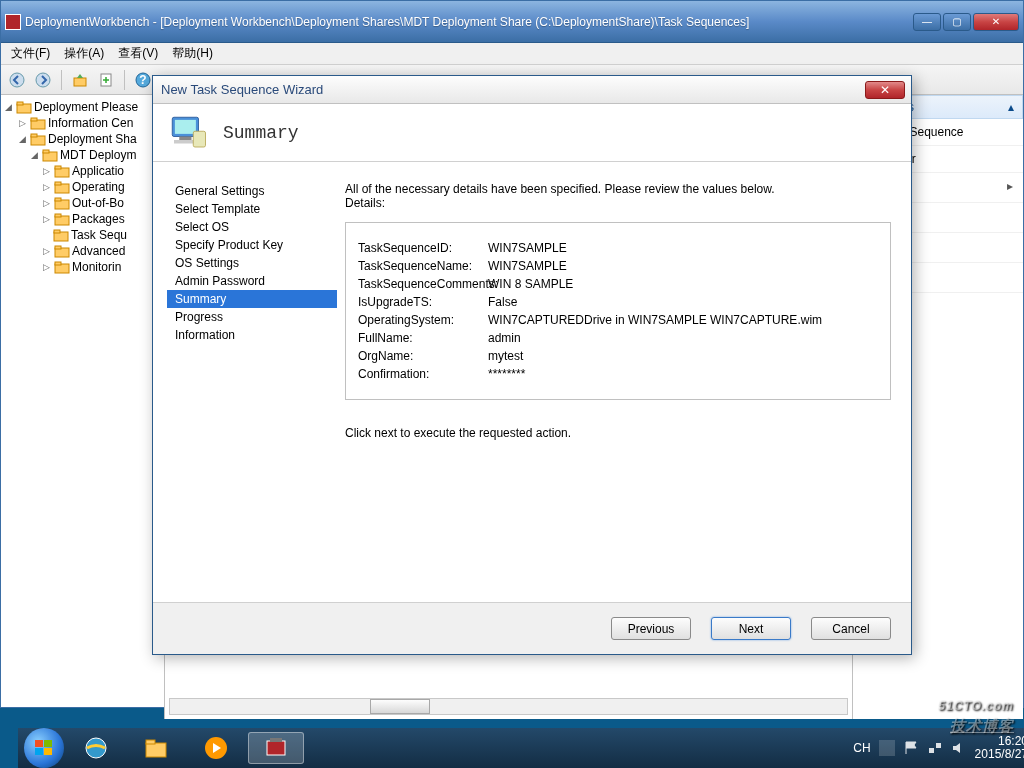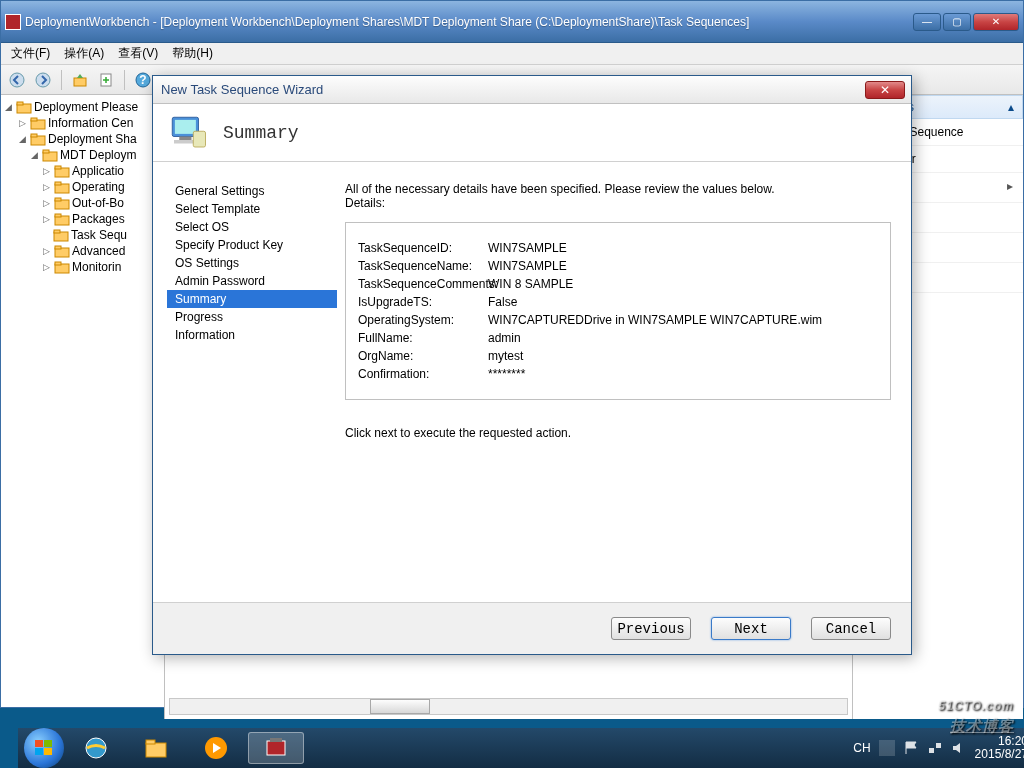--- a/index.html
+++ b/index.html
@@ -58,21 +58,21 @@
 
 .wiz-content { flex:1; padding:20px 20px 0 8px; font-family:"Courier New",monospace; font-size:12px; }
 .wiz-instr { }
 .wiz-details-label { margin-bottom:12px; }
 .details-box { border:1px solid #c0c0c0; padding:16px 12px; font-family:"Segoe UI",Tahoma,sans-serif; font-size:11px; }
 .details-box .drow { display:flex; padding:2px 0; }
 .details-box .dk { width:130px; }
 .wiz-next-note { margin-top:26px; }
 
 .wiz-footer { height:52px; border-top:1px solid #d0d0d0; display:flex; align-items:center; justify-content:flex-end; padding-right:20px; gap:20px; background:#f0f0f0; }
-.wiz-btn { width:80px; height:23px; background:linear-gradient(#fdfdfd,#e0e0e0); border:1px solid #8a8a8a; border-radius:3px; font-family:Liberation Mono, monospace; font-size:14px; display:flex; align-items:center; justify-content:center; }
+.wiz-btn { width:80px; height:23px; background:linear-gradient(#fdfdfd,#e0e0e0); border:1px solid #8a8a8a; border-radius:3px; font-family:Liberation Sans, sans-serif; font-size:12px; display:flex; align-items:center; justify-content:center; }
 .wiz-btn.default { border:1px solid #3a7ac8; box-shadow:0 0 2px #6aa0e0; }
 
 
 .taskbar { position:absolute; left:18px; bottom:0; width:1024px; height:40px; background:linear-gradient(rgba(40,70,100,.85),rgba(20,40,60,.9)); display:flex; align-items:center; padding:0 6px; }
 .start-orb { width:40px; height:40px; border-radius:50%; background:radial-gradient(circle at 35% 35%,#8ad0ff,#2a75d8 60%,#0a3a6a); display:flex; align-items:center; justify-content:center; }
 .start-orb .flag { width:20px; height:18px; }
 .task-item { width:56px; height:32px; margin-left:4px; border-radius:3px; display:flex; align-items:center; justify-content:center; }
 .task-item.active { background:rgba(255,255,255,.2); border:1px solid rgba(255,255,255,.4); }
 .tray { margin-left:auto; display:flex; align-items:center; gap:8px; color:#fff; font-size:11px; padding-right:8px; }
 .tray-ico { width:16px; height:16px; opacity:.85; }

